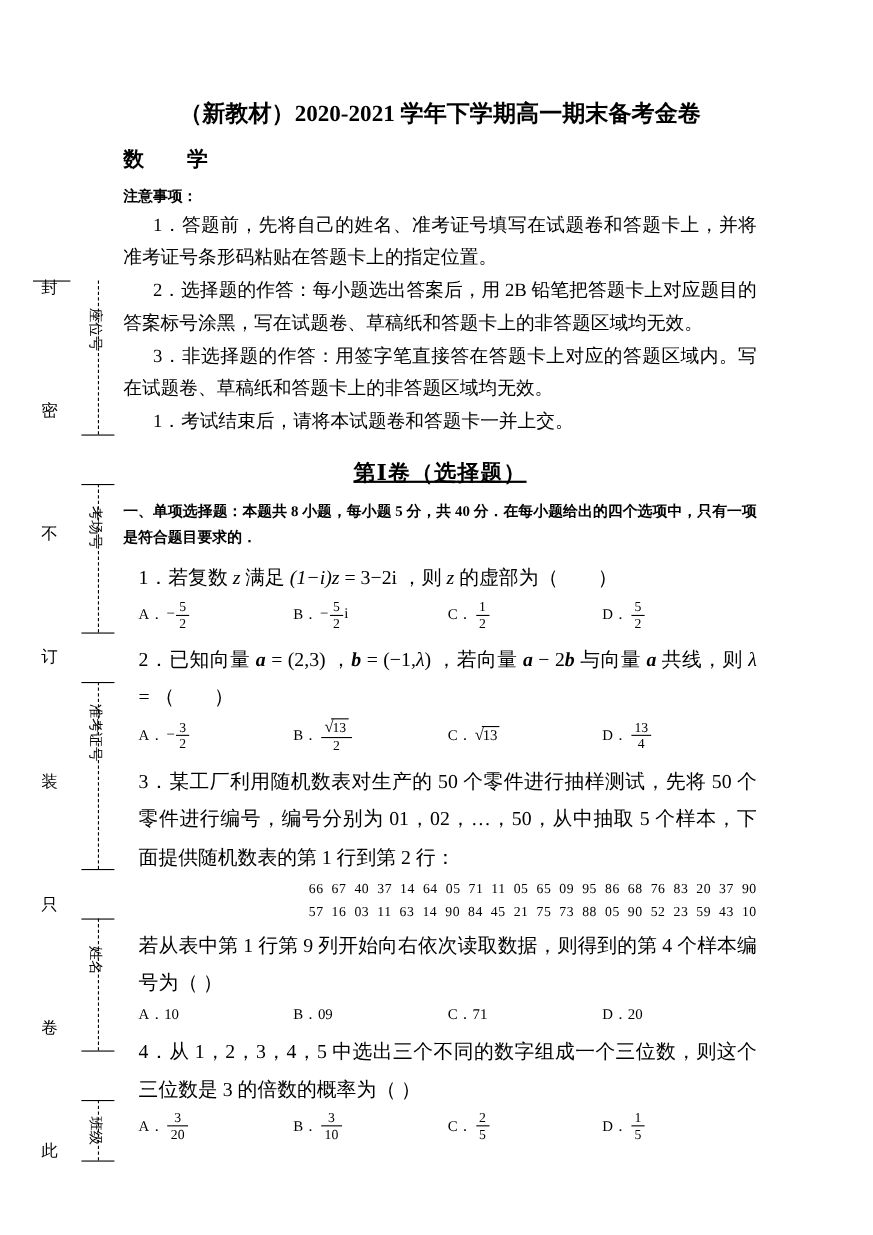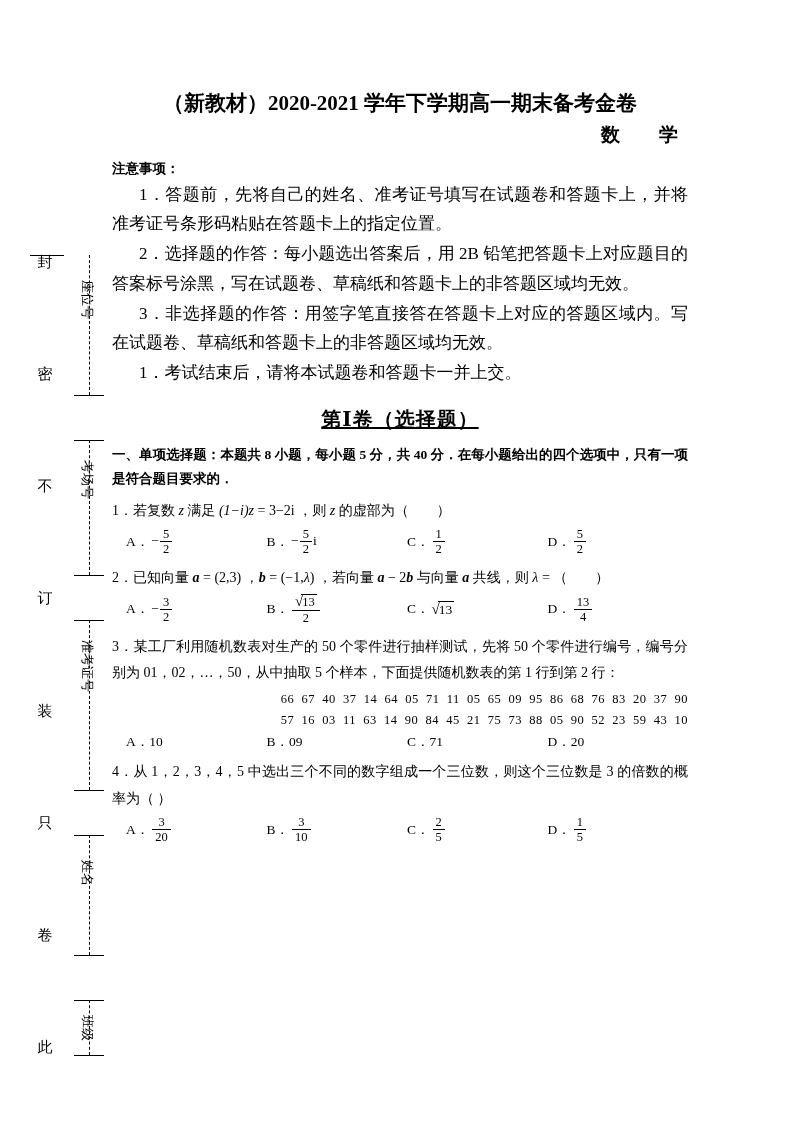--- a/index.html
+++ b/index.html
@@ -85,22 +85,23 @@
   .doc-title {
     font-size: 21px;
     font-weight: bold;
     text-align: center;
     line-height: 1.7;
     font-family: "Liberation Serif", serif;
   }
   .subject {
     font-size: 19px;
     font-weight: bold;
-    text-align: right;
+    text-align: left;
     letter-spacing: 10px;
+    margin-top: 10px;
     margin-bottom: 12px;
   }
   .notice-head {
     font-size: 13.5px;
     font-weight: bold;
     margin-top: 6px;
     margin-bottom: 2px;
   }
   .notice-item {
     font-size: 17px;
@@ -116,24 +117,25 @@
     letter-spacing: 1px;
     text-decoration: underline;
   }
   .section-head {
     font-size: 13.5px;
     font-weight: bold;
     line-height: 1.75;
     text-align: justify;
   }
   .qitem {
-    font-size: 14px;
+    font-size: 18px;
     line-height: 1.9;
     margin-top: 8px;
     text-align: justify;
+    margin-left: 14px;
   }
   .opts {
     display: flex;
     font-size: 13.5px;
     margin-top: 2px;
     margin-bottom: 2px;
   }
   .opt {
     width: 25%;
     display: flex;
@@ -280,20 +282,21 @@
       </div>
     </div>
 
     <div class="qitem">
       <span>3．</span><span>某工厂利用随机数表对生产的 50 个零件进行抽样测试，先将 50 个零件进行编号，编号分别为 01，02，…，50，从中抽取 5 个样本，下面提供随机数表的第 1 行到第 2 行：</span>
     </div>
     <div class="numtable">
       <div>66  67  40  37  14  64  05  71  11  05  65  09  95  86  68  76  83  20  37  90</div>
       <div>57  16  03  11  63  14  90  84  45  21  75  73  88  05  90  52  23  59  43  10</div>
     </div>
+    <div class="qitem" style="margin-top:2px;">若从表中第 1 行第 9 列开始向右依次读取数据，则得到的第 4 个样本编号为（    ）</div>
     <div class="opts indent">
       <div class="opt">
           <span>A．10</span>
         </div>
       <div class="opt">
           <span>B．09</span>
         </div>
       <div class="opt">
           <span>C．71</span>
         </div>

